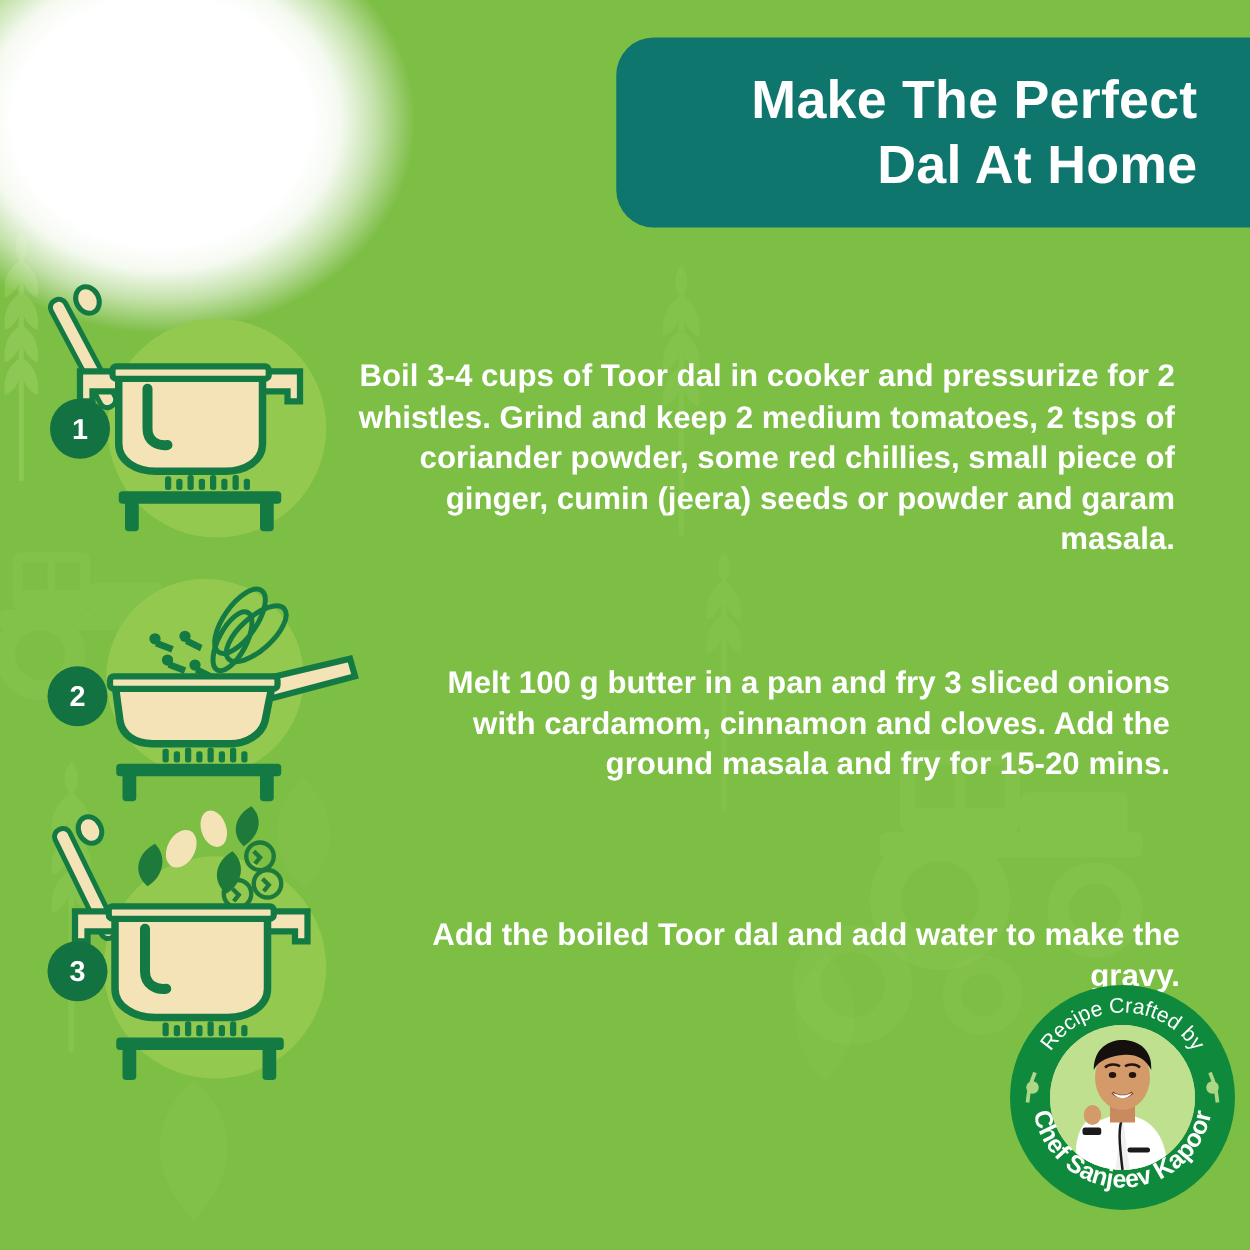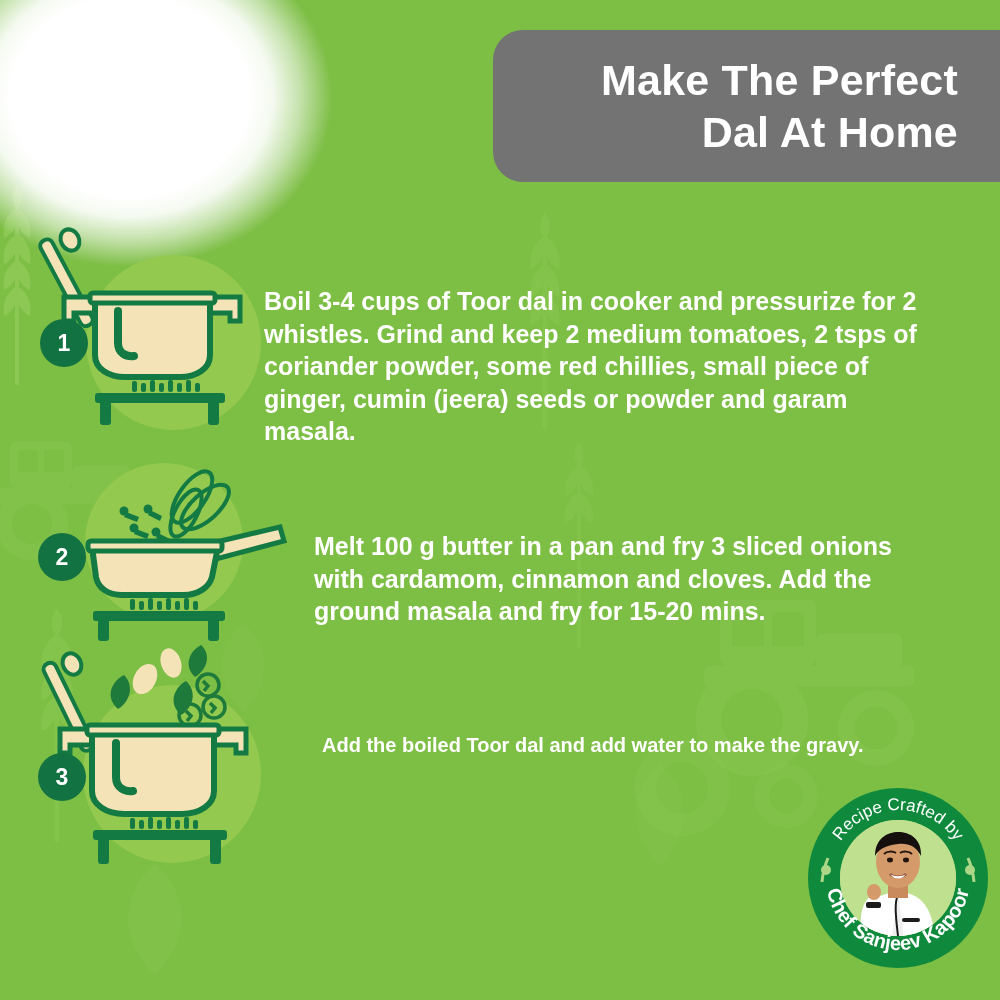--- a/index.html
+++ b/index.html
@@ -42,21 +42,21 @@
     left: 18px; top: 8px;
     width: 196px; height: 112px;
   }
   #logo svg { width: 100%; height: 100%; display: block; }
 
   
   #title-banner {
     position: absolute;
     left: 493px; top: 30px;
     width: 507px; height: 152px;
-    background: #737373;
+    background: #0f766e;
     border-top-left-radius: 30px;
     border-bottom-left-radius: 30px;
     display: flex; align-items: center; justify-content: flex-end;
     padding-right: 42px;
   }
   #title-text {
     color: #ffffff;
     font-size: 43px;
     font-weight: bold;
     line-height: 1.22;
@@ -78,21 +78,21 @@
     background: #137241;
     color: #ffffff;
     font-weight: bold;
     display: flex; align-items: center; justify-content: center;
     z-index: 6;
   }
   .step-text {
     position: absolute;
     color: #ffffff;
     font-weight: bold;
-    text-align: left;
+    text-align: right;
     line-height: 1.30;
   }
 
   .cookware { position: absolute; }
   .cookware svg { width: 100%; height: 100%; display: block; overflow: visible; }
 
   
   #chef-badge {
     position: absolute;
     left: 806px; top: 786px;
@@ -434,21 +434,21 @@
         <rect x="55" y="185" width="134" height="10" rx="3" fill="#147A43"></rect>
         <rect x="60" y="193" width="11" height="26" rx="3" fill="#147A43"></rect>
         <rect x="172" y="193" width="11" height="26" rx="3" fill="#147A43"></rect>
       </svg>
     </div>
 
     <div class="badge" style="left:38px; top:108px; width:48px; height:48px; font-size:23px;">
       <span>3</span>
     </div>
 
-    <div class="step-text" style="left:322px; top:87px; width:622px; font-size:20px;">Add the boiled Toor dal and add water to make the gravy.</div>
+    <div class="step-text" style="left:322px; top:87px; width:622px; font-size:25px;">Add the boiled Toor dal and add water to make the gravy.</div>
   </div>
 
 
   <div id="chef-badge">
     <svg viewBox="0 0 184 184">
       <defs>
         <path id="arcTop" d="M 24 92 A 68 68 0 0 1 160 92" fill="none"></path>
         <path id="arcBottom" d="M 20 92 A 72 72 0 0 0 164 92" fill="none"></path>
         <clipPath id="innerClip">
             <circle cx="92" cy="92" r="58"></circle>

